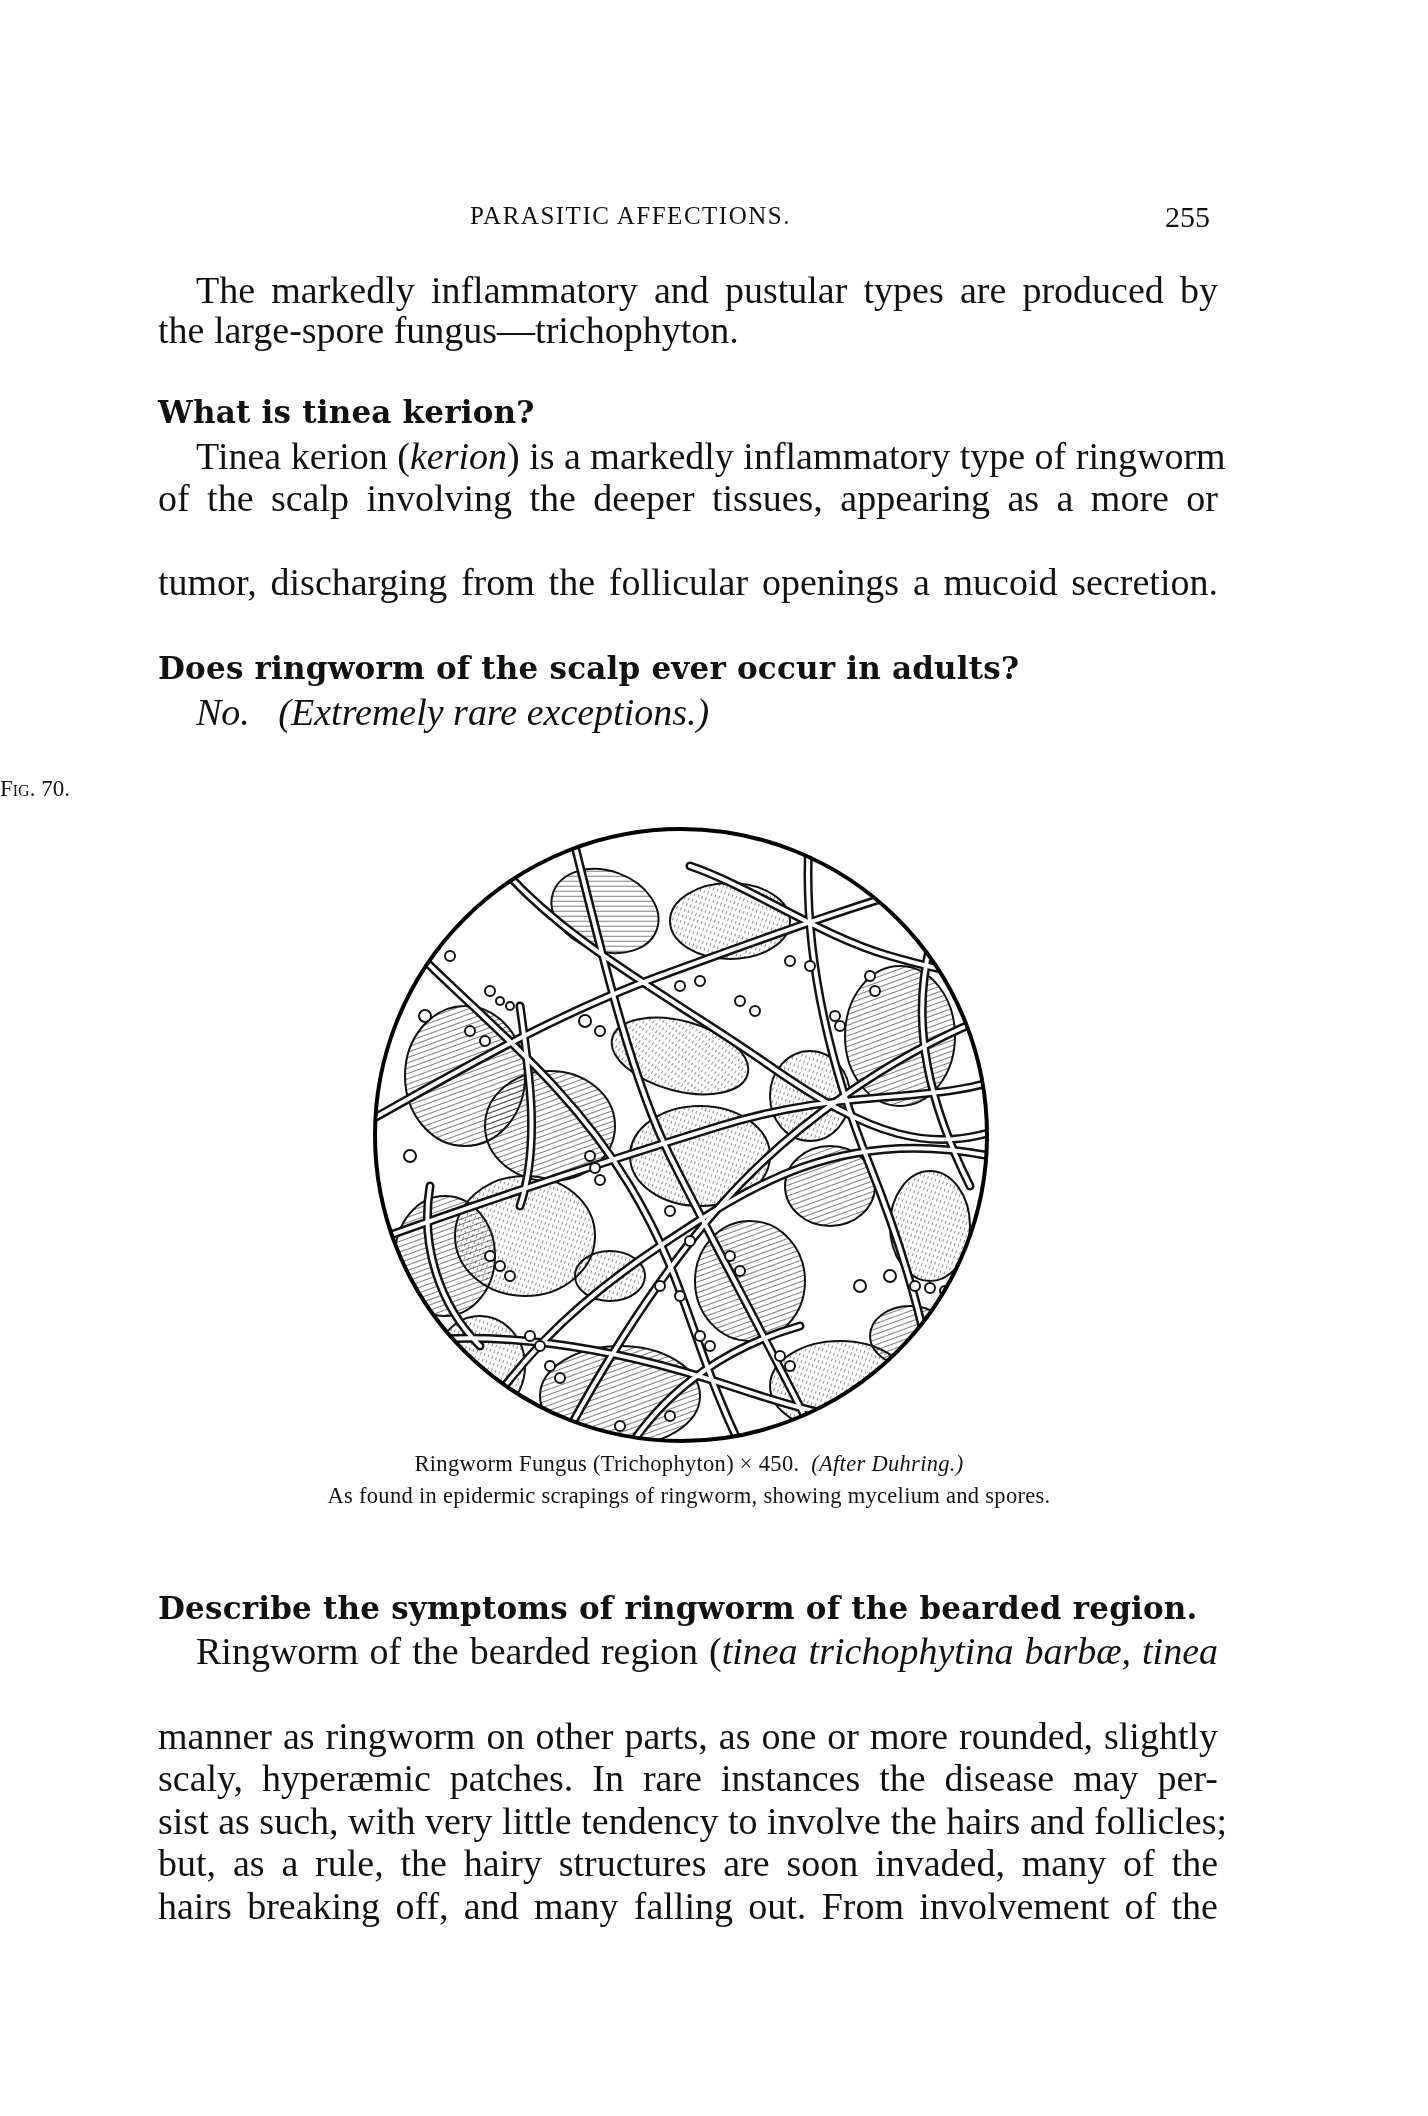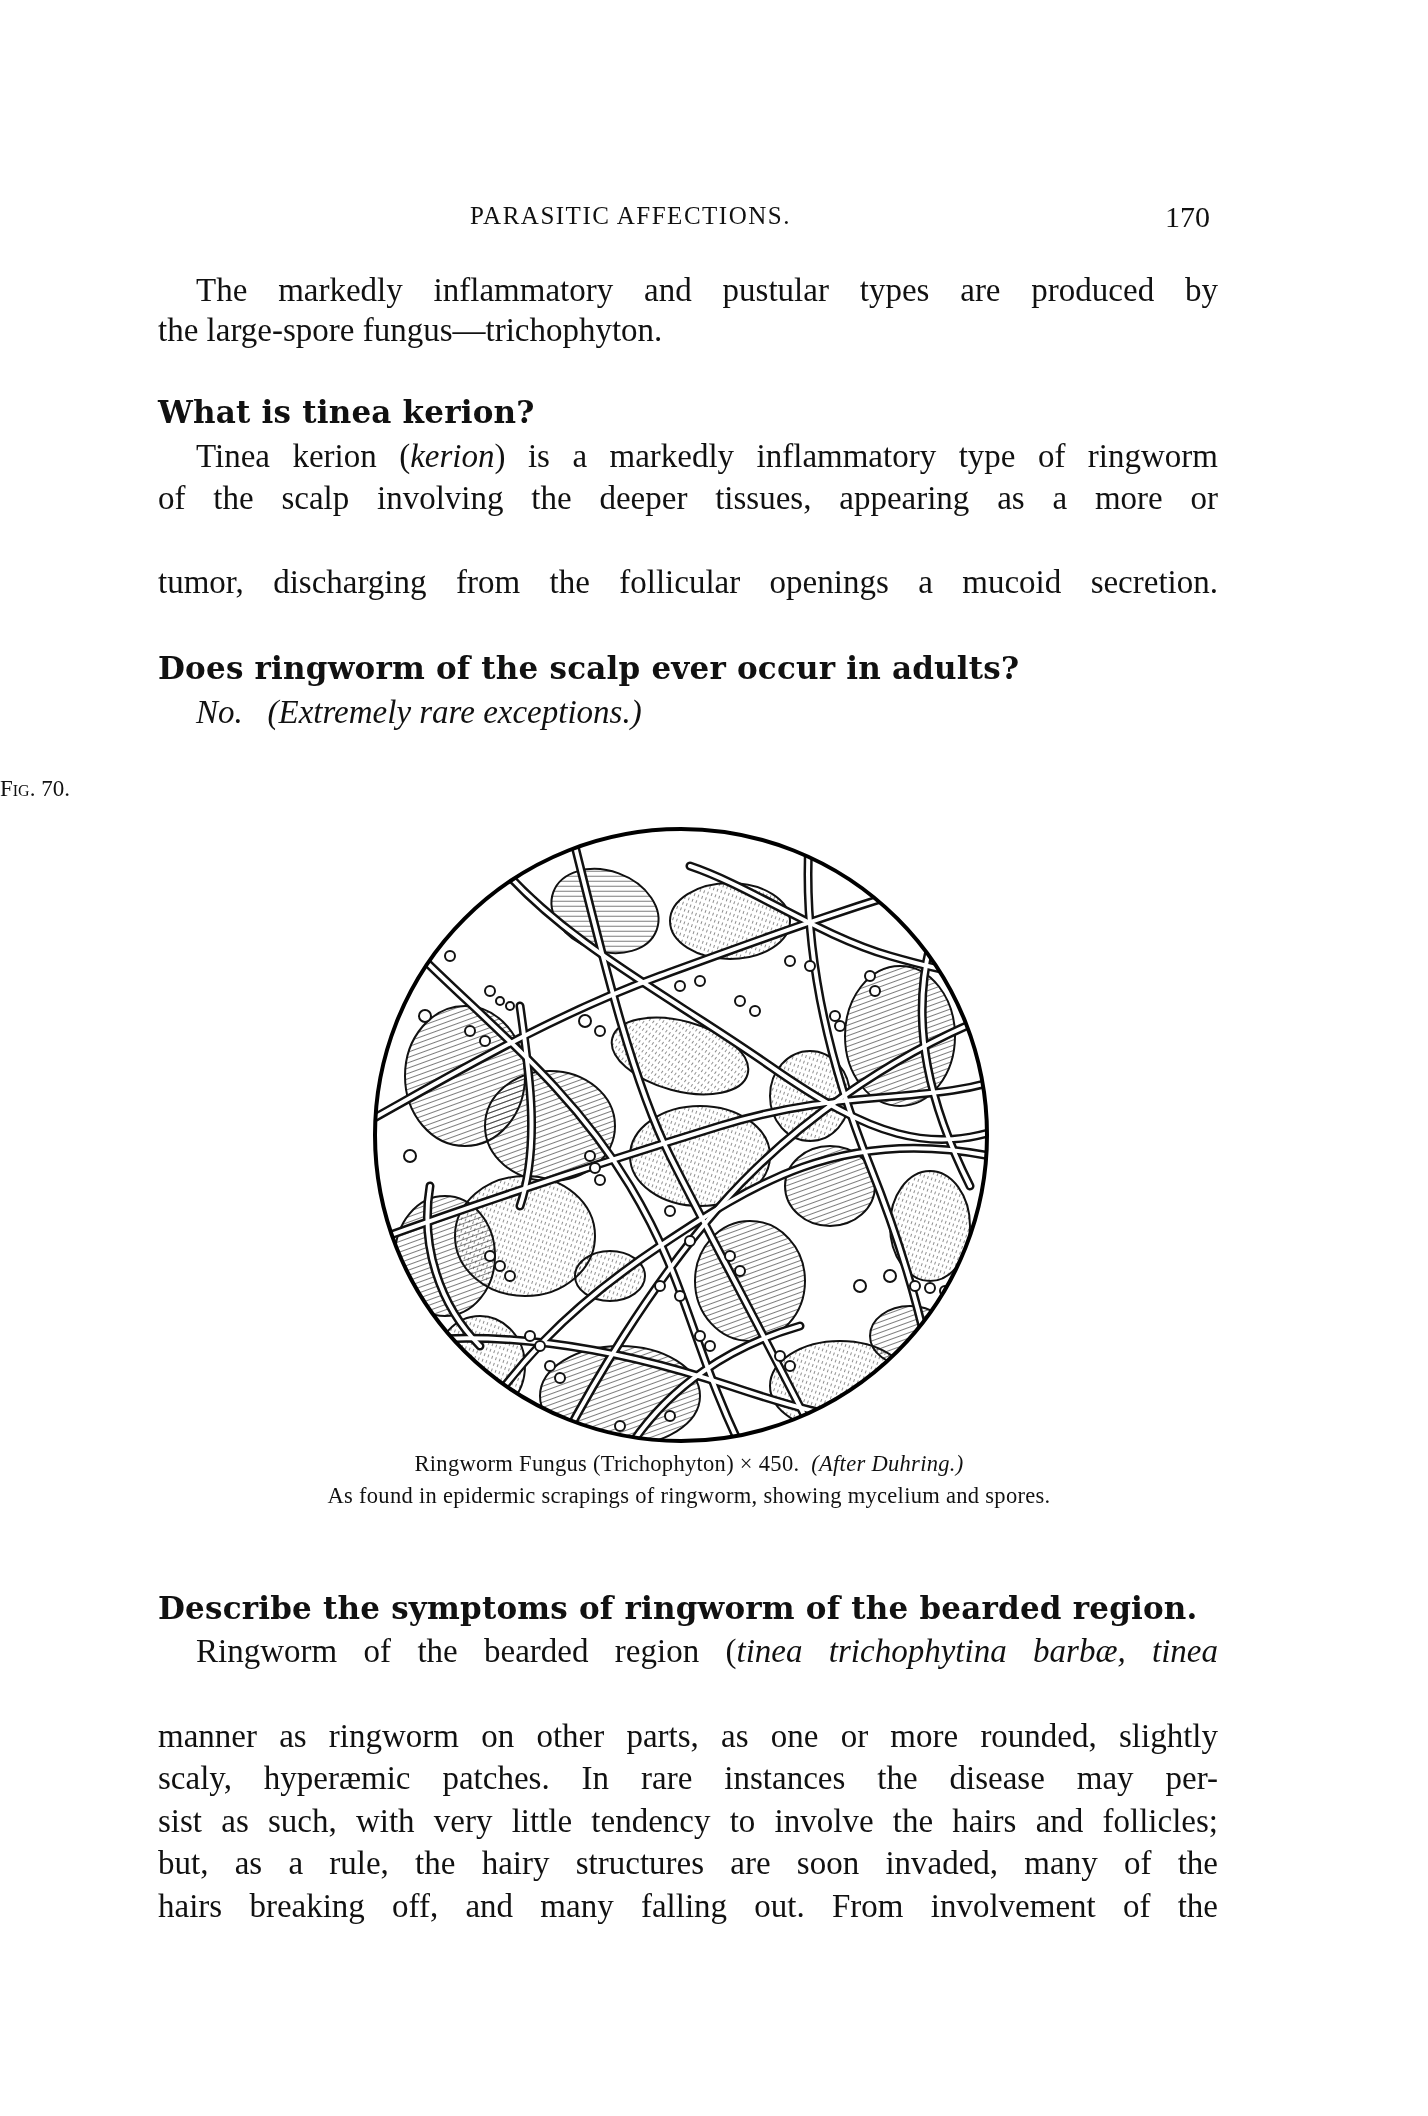--- a/index.html
+++ b/index.html
@@ -3,41 +3,41 @@
 <meta charset="utf-8">
 <style>
   html, body { margin: 0; padding: 0; background: #ffffff; }
   body { width: 1428px; height: 2116px; position: relative; overflow: hidden;
          font-family: "Liberation Serif", "DejaVu Serif", serif; color: #111; }
   .page { position: absolute; left: 0; top: 0; width: 1372px; height: 2116px; }
   .running-head { position: absolute; top: 200px; left: 158px; width: 1060px; height: 36px; }
   .running-title { position: absolute; left: 312px; top: 2px; font-size: 25px; letter-spacing: 1.5px;
                    font-variant: small-caps; text-transform: uppercase; }
   .page-number { position: absolute; right: 8px; top: 0px; font-size: 30px; }
-  .line { position: absolute; left: 158px; width: 1060px; font-size: 33px; white-space: nowrap;
+  .line { position: absolute; left: 158px; width: 1060px; font-size: 38px; white-space: nowrap;
           text-align: justify; text-align-last: justify; line-height: 40px; }
   .line.indent { left: 196px; width: 1022px; }
   .line.last { text-align-last: left; }
   .heading { position: absolute; left: 158px; font-family: "DejaVu Serif", serif; font-weight: bold;
              font-size: 31px; white-space: nowrap; line-height: 40px; letter-spacing: 0.2px; }
   .fig-label { position: absolute; top: 776px; left: 0; width: 1378px; 
                font-size: 23px; font-variant: small-caps; }
   .figure { position: absolute; left: 370px; top: 826px; width: 622px; height: 620px; }
   .caption { position: absolute; left: 0; width: 1378px; text-align: center; font-size: 22.5px;
              white-space: nowrap; letter-spacing: 0.3px; }
   em { font-style: italic; }
 </style>
 </head>
 <body>
 
 <div class="page">
 
   <div class="running-head">
     <span class="running-title">PARASITIC AFFECTIONS.</span>
-    <span class="page-number">170</span>
+    <span class="page-number">255</span>
   </div>
 
   <div class="line indent" style="top:270px;">The markedly inflammatory and pustular types are produced by</div>
   <div class="line last" style="top:310px;">the large-spore fungus—trichophyton.</div>
 
   <div class="heading" style="top:392px;">What is tinea kerion?</div>
   <div class="line indent" style="top:436px;"><span>Tinea kerion (</span><em>kerion</em><span>) is a markedly inflammatory type of ringworm</span></div>
   <div class="line" style="top:478px;">of the scalp involving the deeper tissues, appearing as a more or</div>
   <div class="line" style="top:562px;">tumor, discharging from the follicular openings a mucoid secretion.</div>
 

